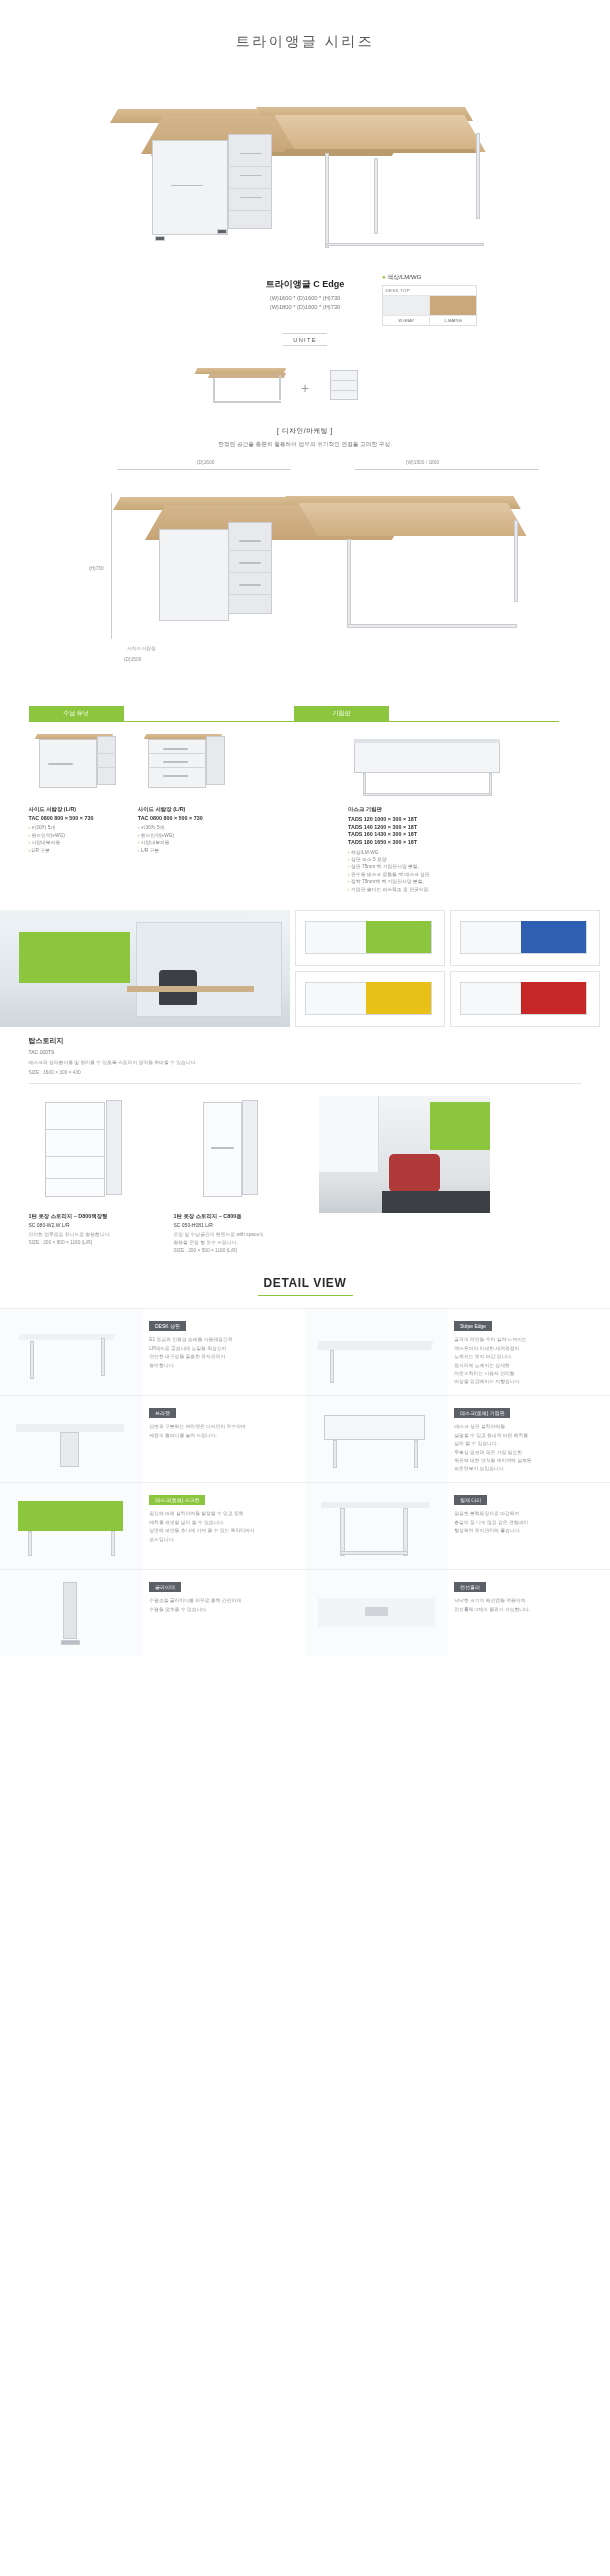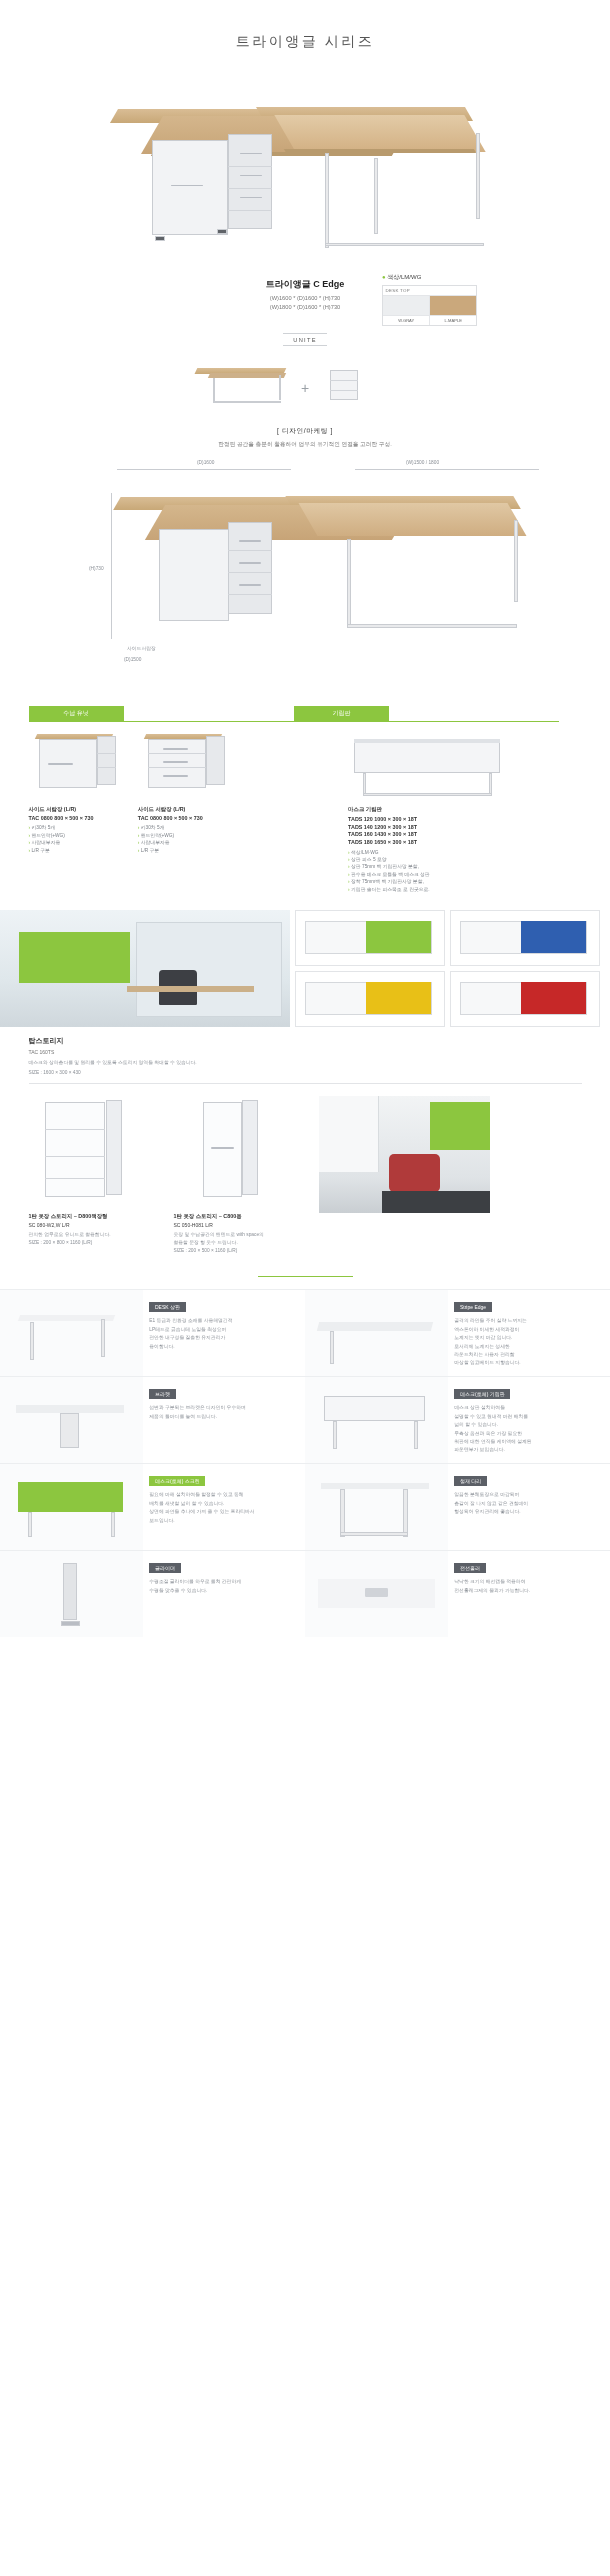--- a/index.html
+++ b/index.html
@@ -382,20 +382,21 @@
     <div class="storephoto">
       <div style="position:absolute; left:0; top:0; width:171px; height:117px; background:linear-gradient(180deg,#f2f4f5 0%,#dfe3e6 70%,#c9ced2 100%);"></div>
       <div style="position:absolute; left:0; top:0; width:60px; height:76px; background:#f7f8f9; border-right:0.6px solid #d8dcdf;"></div>
       <div style="position:absolute; left:111px; top:6.3px; width:60px; height:48px; background:#8cc63f;"></div>
       <div class="chair-seat" style="left:70px; top:58px; width:51px; height:38px; border-radius:5px;"></div>
       <div style="position:absolute; left:63px; top:95px; width:108px; height:22px; background:#3c3f43;"></div>
     </div>
   </div>
 
   <div class="dvhead">
+    <div class="t">DETAIL VIEW</div>
     <div class="u"></div>
   </div>
 
   <div class="dvgrid">
 
     <div class="dvcell">
       <div class="im">
         <div class="tt" style="left:19px; top:25px; width:95px; height:6.3px; transform:skewX(-20deg); background:#f0f1f3;"></div>
         <div class="leg" style="left:30px; top:32px; width:3.8px; height:38px;"></div>
         <div class="leg" style="left:101px; top:29px; width:3.8px; height:38px;"></div>

